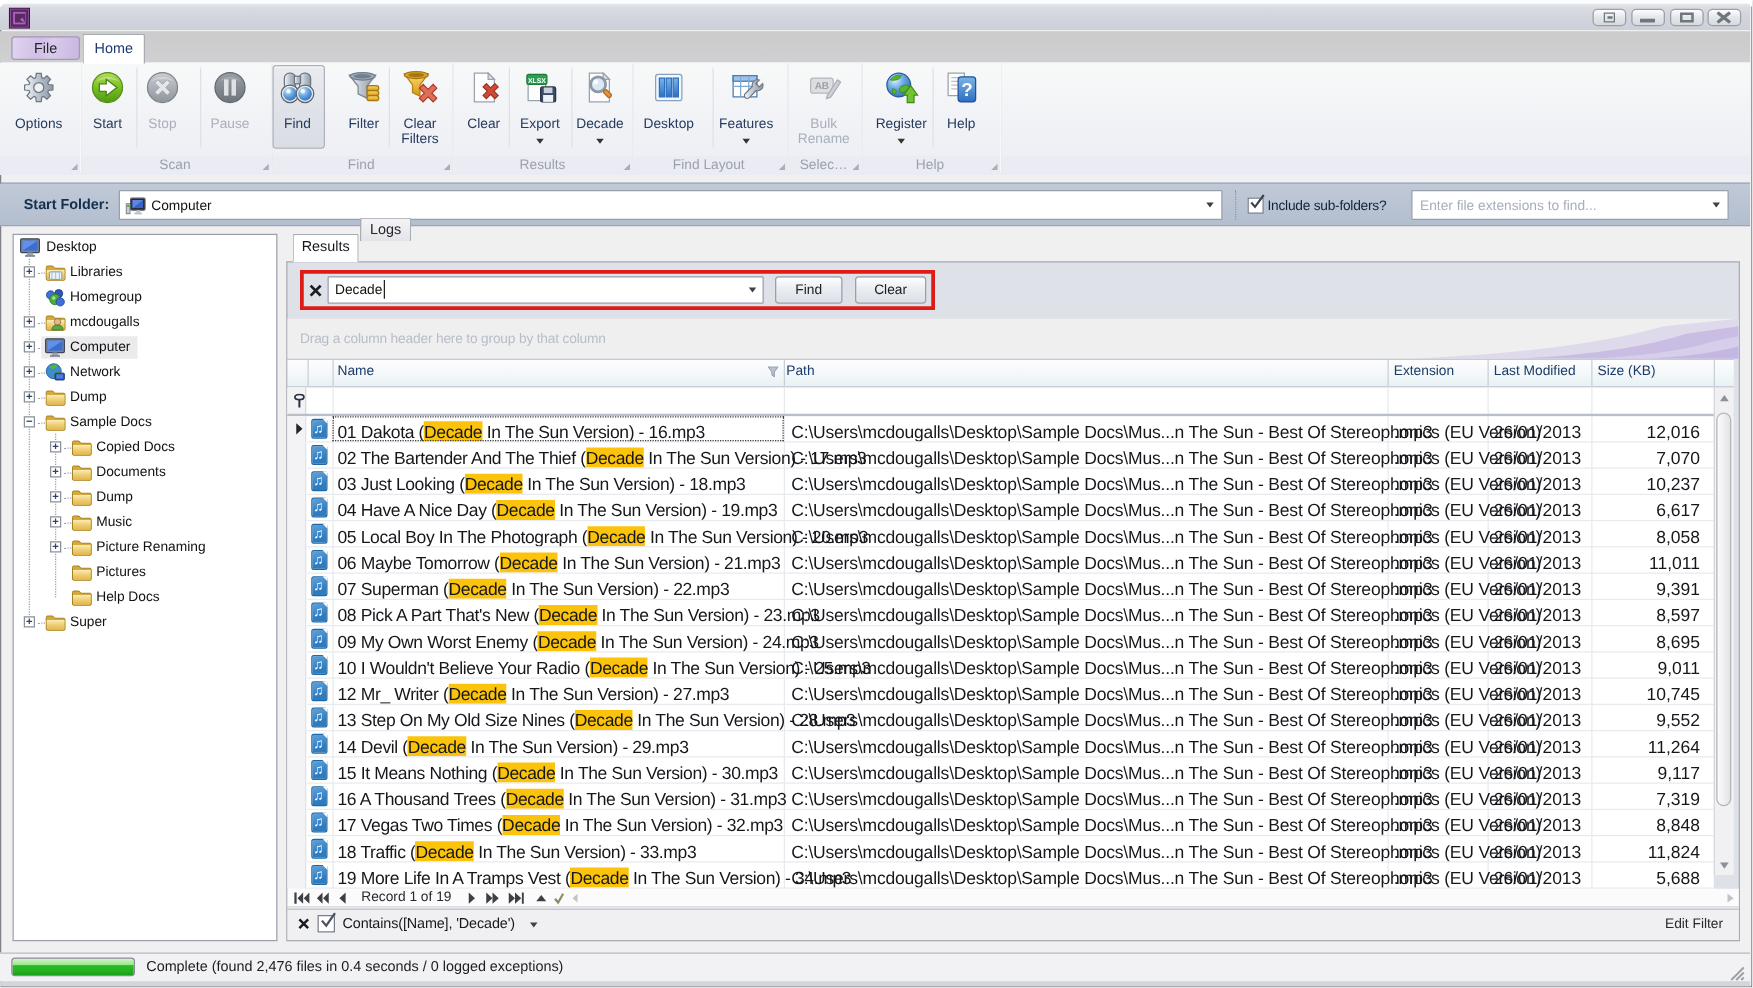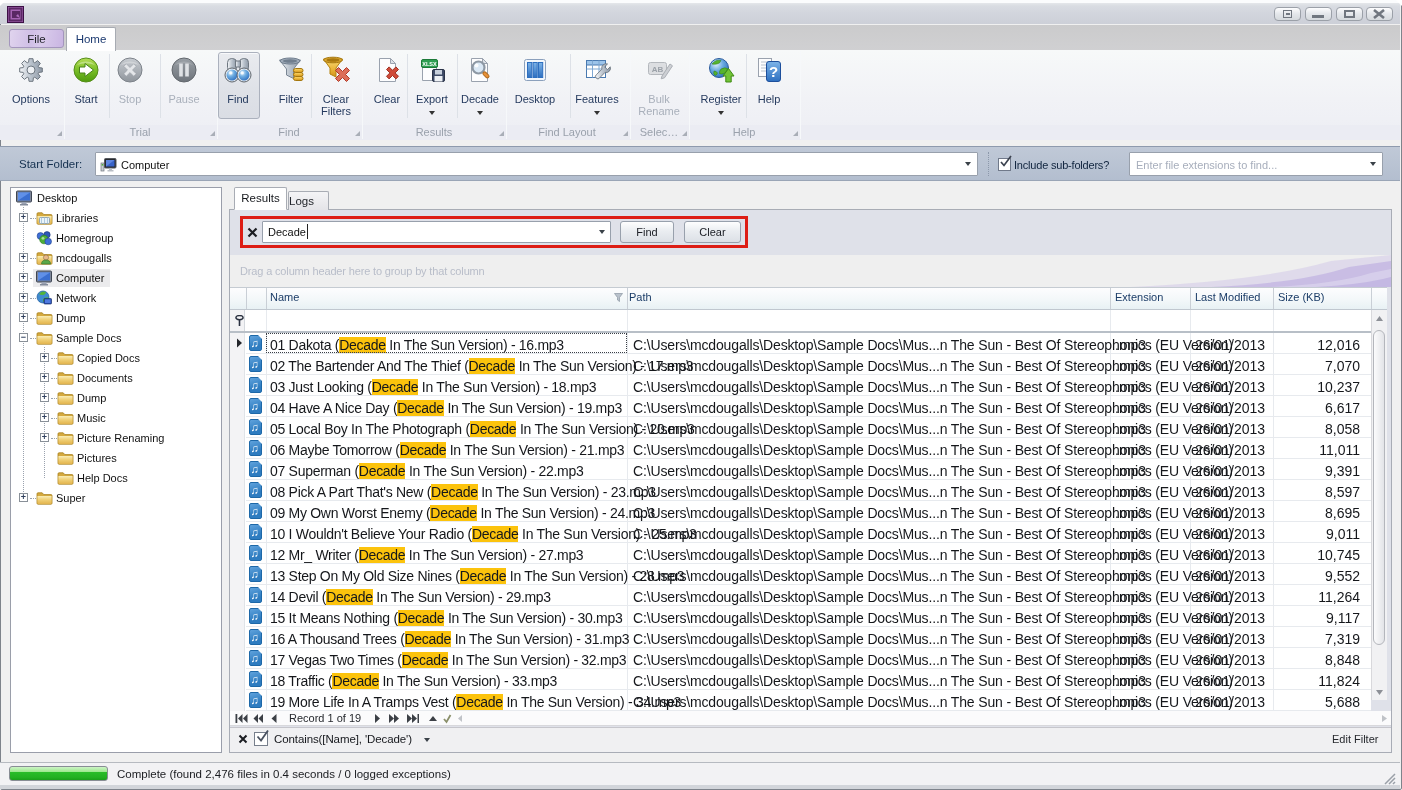--- a/index.html
+++ b/index.html
@@ -68,21 +68,21 @@
     <div class="gsep" style="left:630px"></div>
     <div class="gsep" style="left:689px"></div>
     <div class="gsep" style="left:800px"></div>
     <div class="bsep" style="left:109px"></div>
     <div class="bsep" style="left:160px"></div>
     <div class="bsep" style="left:311px"></div>
     <div class="bsep" style="left:407px"></div>
     <div class="bsep" style="left:457px"></div>
     <div class="bsep" style="left:570px"></div>
     <div class="bsep" style="left:746px"></div>
-    <div class="cap" style="left:80px;width:120px">Trial</div>
+    <div class="cap" style="left:80px;width:120px">Scan</div>
     <div class="cap" style="left:229px;width:120px">Find</div>
     <div class="cap" style="left:374px;width:120px">Results</div>
     <div class="cap" style="left:507px;width:120px">Find Layout</div>
     <div class="cap" style="left:599px;width:120px">Selec…</div>
     <div class="cap" style="left:684px;width:120px">Help</div>
     <svg class="a" style="left:56px;top:130px" width="7" height="7" viewBox="0 0 7 7">
       <path d="M6 1 V6 H1 Z" fill="#a9aeb7"></path>
     </svg>
     <svg class="a" style="left:209px;top:130px" width="7" height="7" viewBox="0 0 7 7">
       <path d="M6 1 V6 H1 Z" fill="#a9aeb7"></path>
@@ -249,21 +249,21 @@
     <div class="lbl" style="left:387px;top:93px;width:90px">Export</div>
     <div class="dar" style="left:428.5px;top:111px"></div>
     <div class="lbl" style="left:435px;top:93px;width:90px">Decade</div>
     <div class="dar" style="left:476.5px;top:111px"></div>
     <div class="lbl" style="left:552px;top:93px;width:90px">Features</div>
     <div class="dar" style="left:593.5px;top:111px"></div>
     <div class="lbl" style="left:676px;top:93px;width:90px">Register</div>
     <div class="dar" style="left:717.5px;top:111px"></div>
     <div class="lbl" style="left:724px;top:93px;width:90px">Help</div>
 <div class="a" style="left:1;top:146px;width:1400px;height:35px;background:linear-gradient(#c0c9d7,#b3becf);border-top:1px solid #8e9aad;border-bottom:1px solid #9aa5b6"></div>
-<div class="a" style="left:19px;top:158px;font-size:11.5px;font-weight:400;color:#14304f">Start Folder:</div>
+<div class="a" style="left:19px;top:158px;font-size:11.5px;font-weight:700;color:#14304f">Start Folder:</div>
 <div class="combo" style="left:95px;top:152px;width:883px;height:24px"></div>
 <svg class="a" style="left:100px;top:156px" width="17" height="17" viewBox="0 0 17 17">
       <rect x="1" y="7" width="3" height="8" fill="#c9ced4" stroke="#6f767e" stroke-width=".7"></rect>
       <rect x="1.7" y="8" width="1.6" height="1.6" fill="#4fae3a"></rect>
       <rect x="4.5" y="2.5" width="11.5" height="9.5" rx="1" fill="#27292e" stroke="#55595f"></rect>
       <rect x="6" y="4" width="8.5" height="6.5" fill="#3863c8"></rect>
       <path d="M6 4 l8.5 0 l-8.5 6.5 Z" fill="#5f86e0"></path>
       <path d="M9.5 12 h2 l.6 2 h-3.2 Z" fill="#b9bec5"></path>
       <rect x="7.5" y="14" width="6" height="1.5" fill="#b9bec5"></rect>
     </svg>
@@ -398,21 +398,21 @@
     <div class="ti" style="left:77px;top:468px">Help Docs</div>
     <div class="ex" style="left:19px;top:493px">+</div>
     <div class="a" style="left:30px;top:498px;width:6px;border-top:1px dotted #9aa2ae"></div>
     <svg class="a" style="left:36px;top:490px" width="17" height="16" viewBox="0 0 17 16">
       <use href="#fol"></use>
     </svg>
     <div class="ti" style="left:56px;top:488px">Super</div>
 
 <div class="a" style="left:229px;top:209px;width:1163px;height:544px;background:#dfe1e9;border:1px solid #a8acb5"></div>
 
-<div class="a" style="left:288px;top:191px;width:41px;height:19px;background:linear-gradient(#f4f4f6,#e4e4e8);border:1px solid #a8acb4;border-bottom:none;border-radius:2px 2px 0 0;font-size:11.5px;color:#23262c;text-align:left;line-height:18px">Logs</div>
+<div class="a" style="left:288px;top:174px;width:41px;height:19px;background:linear-gradient(#f4f4f6,#e4e4e8);border:1px solid #a8acb4;border-bottom:none;border-radius:2px 2px 0 0;font-size:11.5px;color:#23262c;text-align:center;line-height:18px">Logs</div>
 <div class="a" style="left:234px;top:187px;width:53px;height:23px;background:#fff;border:1px solid #a8acb4;border-bottom:1px solid #fff;border-radius:2px 2px 0 0;font-size:11.5px;color:#16181d;text-align:center;line-height:21px;z-index:4">Results</div>
 
 <div class="a" style="left:240px;top:216px;width:508px;height:32px;border:3px solid #dd1d15"></div>
 <svg class="a" style="left:247px;top:227px" width="11" height="11" viewBox="0 0 11 11">
       <path d="M1.5 1.5 L9.5 9.5 M9.5 1.5 L1.5 9.5" stroke="#1b1d22" stroke-width="2.2"></path>
     </svg>
 <div class="combo" style="left:262px;top:221px;width:349px;height:22px"></div>
 <div class="a" style="left:268px;top:226px;font-size:11px;color:#111">Decade</div>
 <div class="a" style="left:307px;top:224px;width:1px;height:15px;background:#222"></div>
 <div class="dar" style="left:599px;top:230px;border-top-color:#3a4148"></div>

